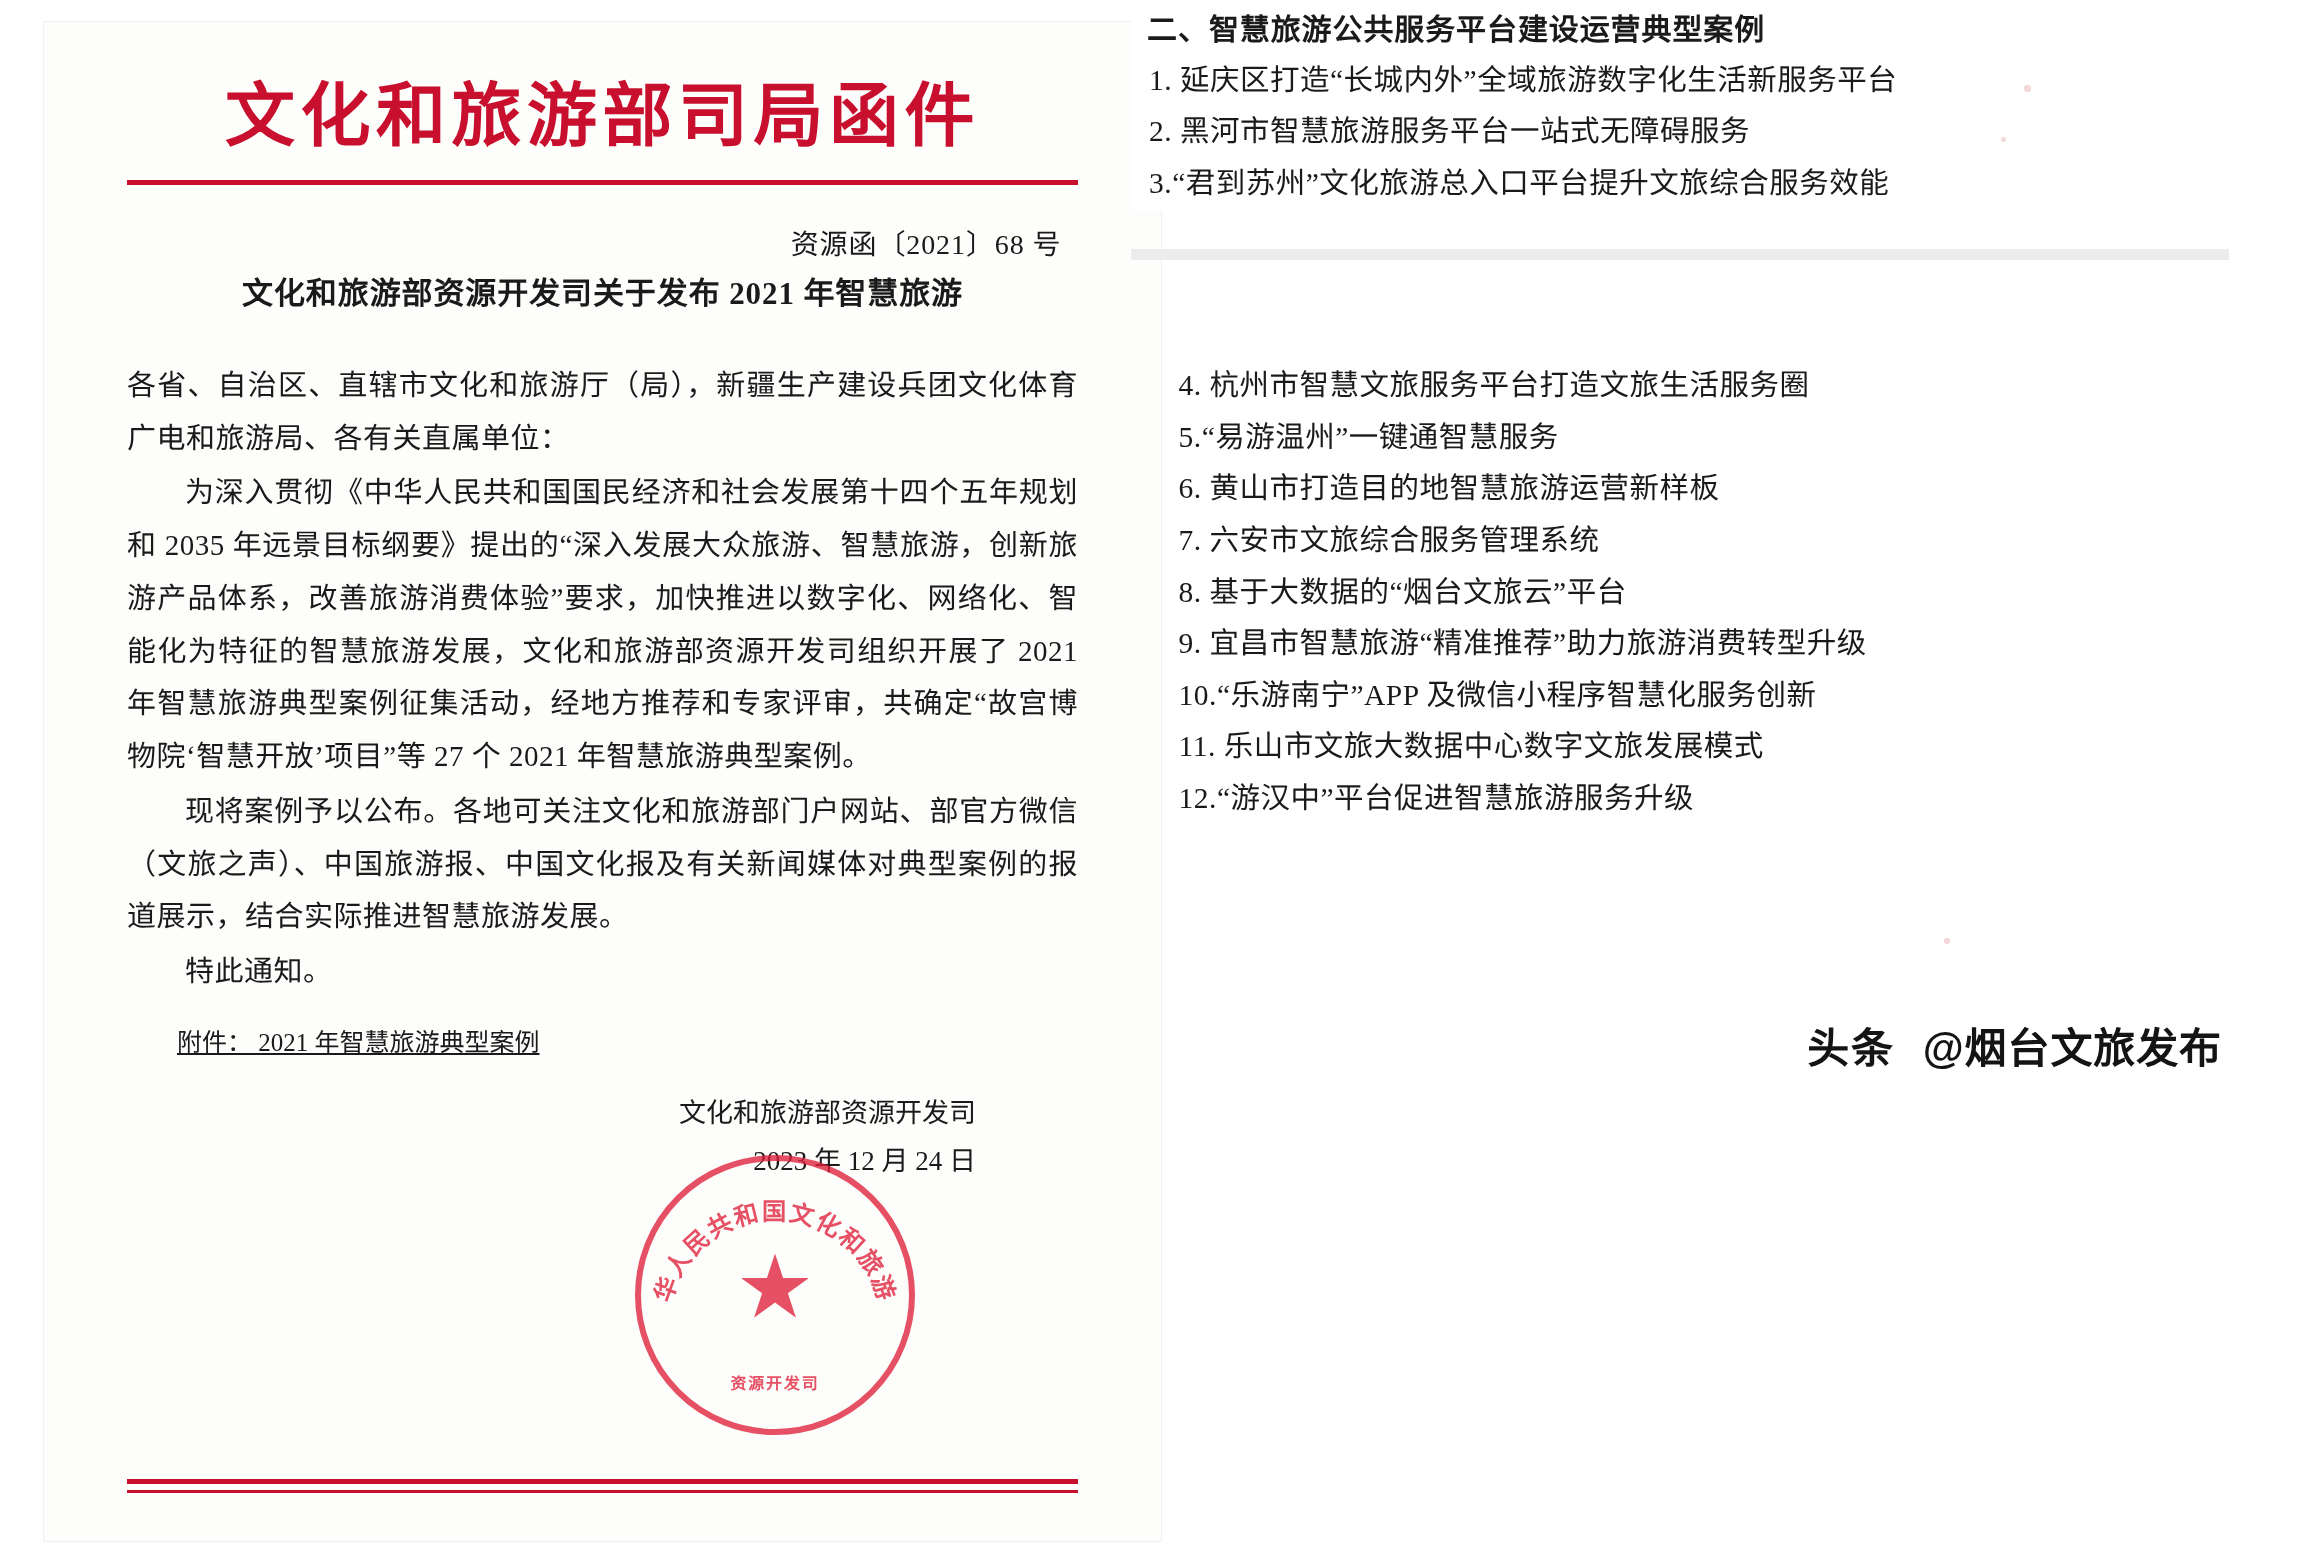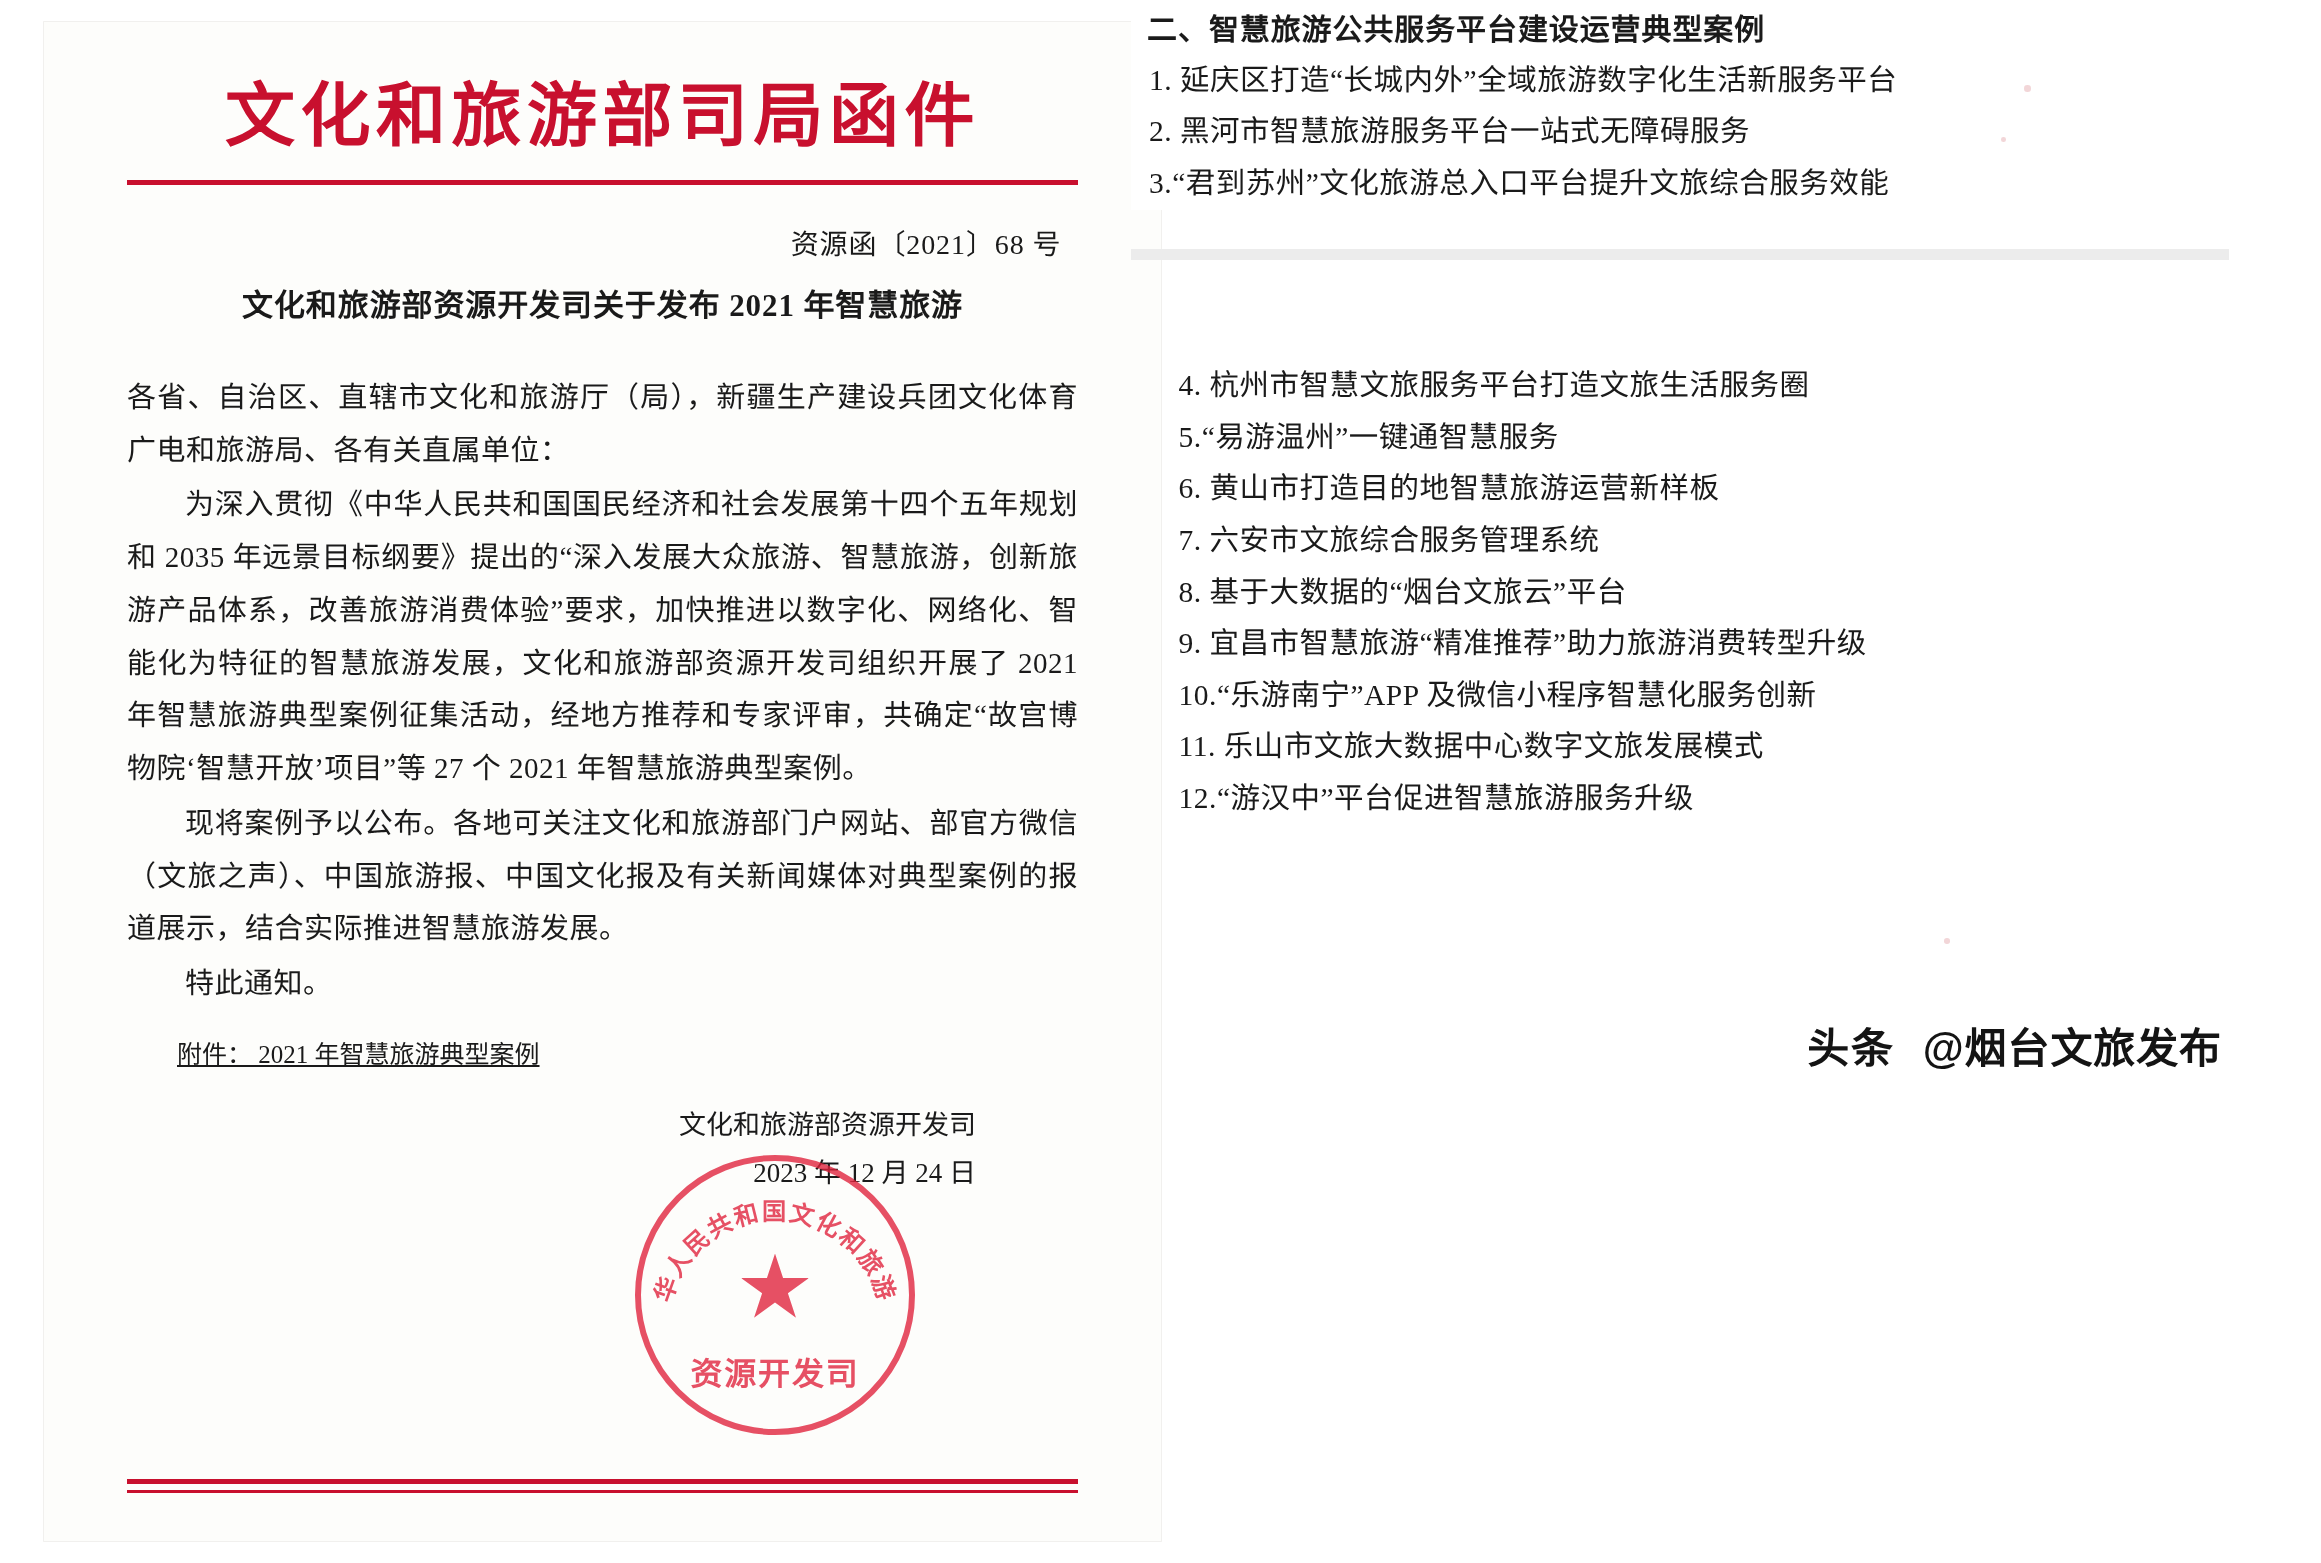--- a/index.html
+++ b/index.html
@@ -51,21 +51,21 @@
     width: 100%;
   }
   .doc-number {
     margin-top: 37px;
     text-align: right;
     font-size: 28px;
     letter-spacing: 0.9px;
     padding-right: 16.6px;
   }
   .doc-subject {
-    margin-top: 20px;
+    margin-top: 8px;
     font-size: 31px;
     font-weight: bold;
     text-align: center;
     line-height: 1.55;
     letter-spacing: 0.9px;
   }
   .body-block {
     margin-top: 41px;
     font-size: 29px;
     line-height: 1.82;
@@ -134,21 +134,21 @@
     font-size: 25px;
     font-weight: bold;
     letter-spacing: 2px;
   }
   #seal .bottom-text {
     position: absolute;
     left: 50%;
     bottom: 35px;
     transform: translateX(-50%);
     color: #e0203a;
-    font-size: 32px;
+    font-size: 16px;
     font-weight: bold;
     white-space: nowrap;
     letter-spacing: 1.8px;
   }
 
   
   #right-col {
     position: absolute;
     left: 1112px;
     top: 0;

